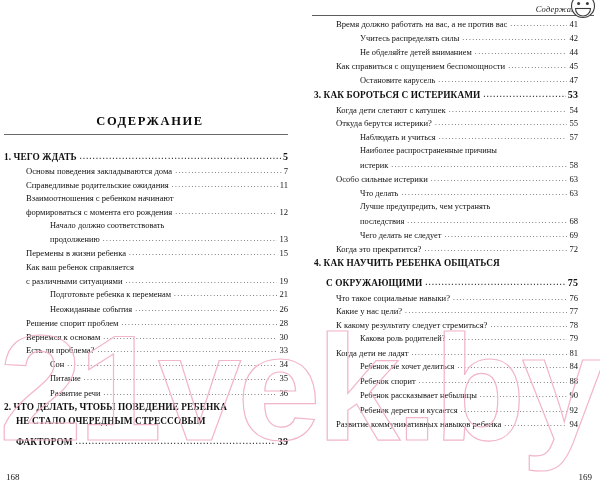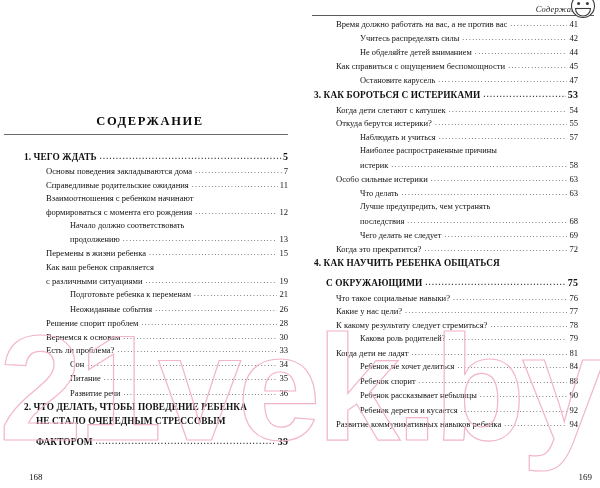--- a/index.html
+++ b/index.html
@@ -109,21 +109,21 @@
     top: 134px;
     left: 4px;
     right: 12px;
     height: 0;
     border-top: 1.2px solid #6a6a6a;
   }
 
   
   .toc {
     position: absolute;
-    left: 24px;
+    left: 4px;
     right: 12px;
     z-index: 2;
   }
   .page-left .toc  { top: 152px; }
   .page-right .toc { top: 20px; left: 14px; right: 22px; }
 
   .entry {
     display: flex;
     align-items: baseline;
     white-space: nowrap;
@@ -170,21 +170,20 @@
   
   .lv0 .lbl.indent { padding-left: 12px; }
 
   .folio {
     position: absolute;
     bottom: 6px;
     font-family: "Liberation Serif", serif;
     font-size: 9px;
     color: #141414;
     z-index: 2;
-    margin-left: 23px;
   }
   .page-left  .folio { left: 6px; }
   .page-right .folio { right: 8px; }
 </style>
 </head>
 <body>
 
 <div class="spread">
 
   <div class="page page-left">

